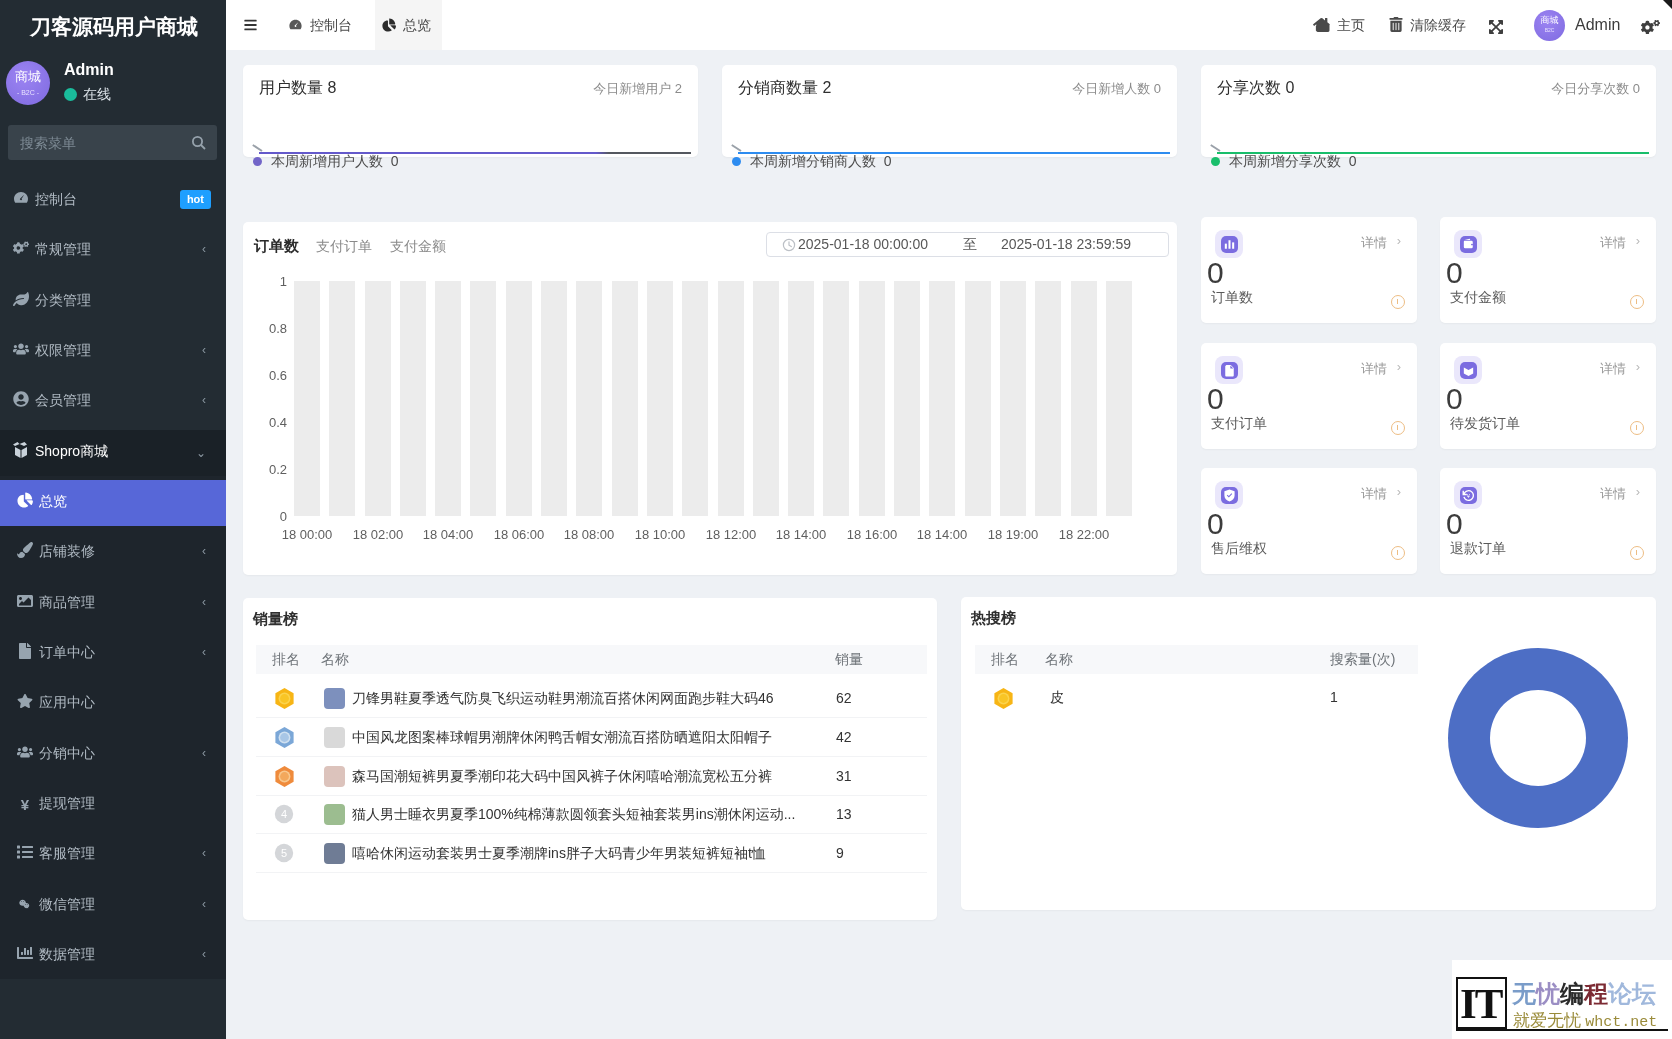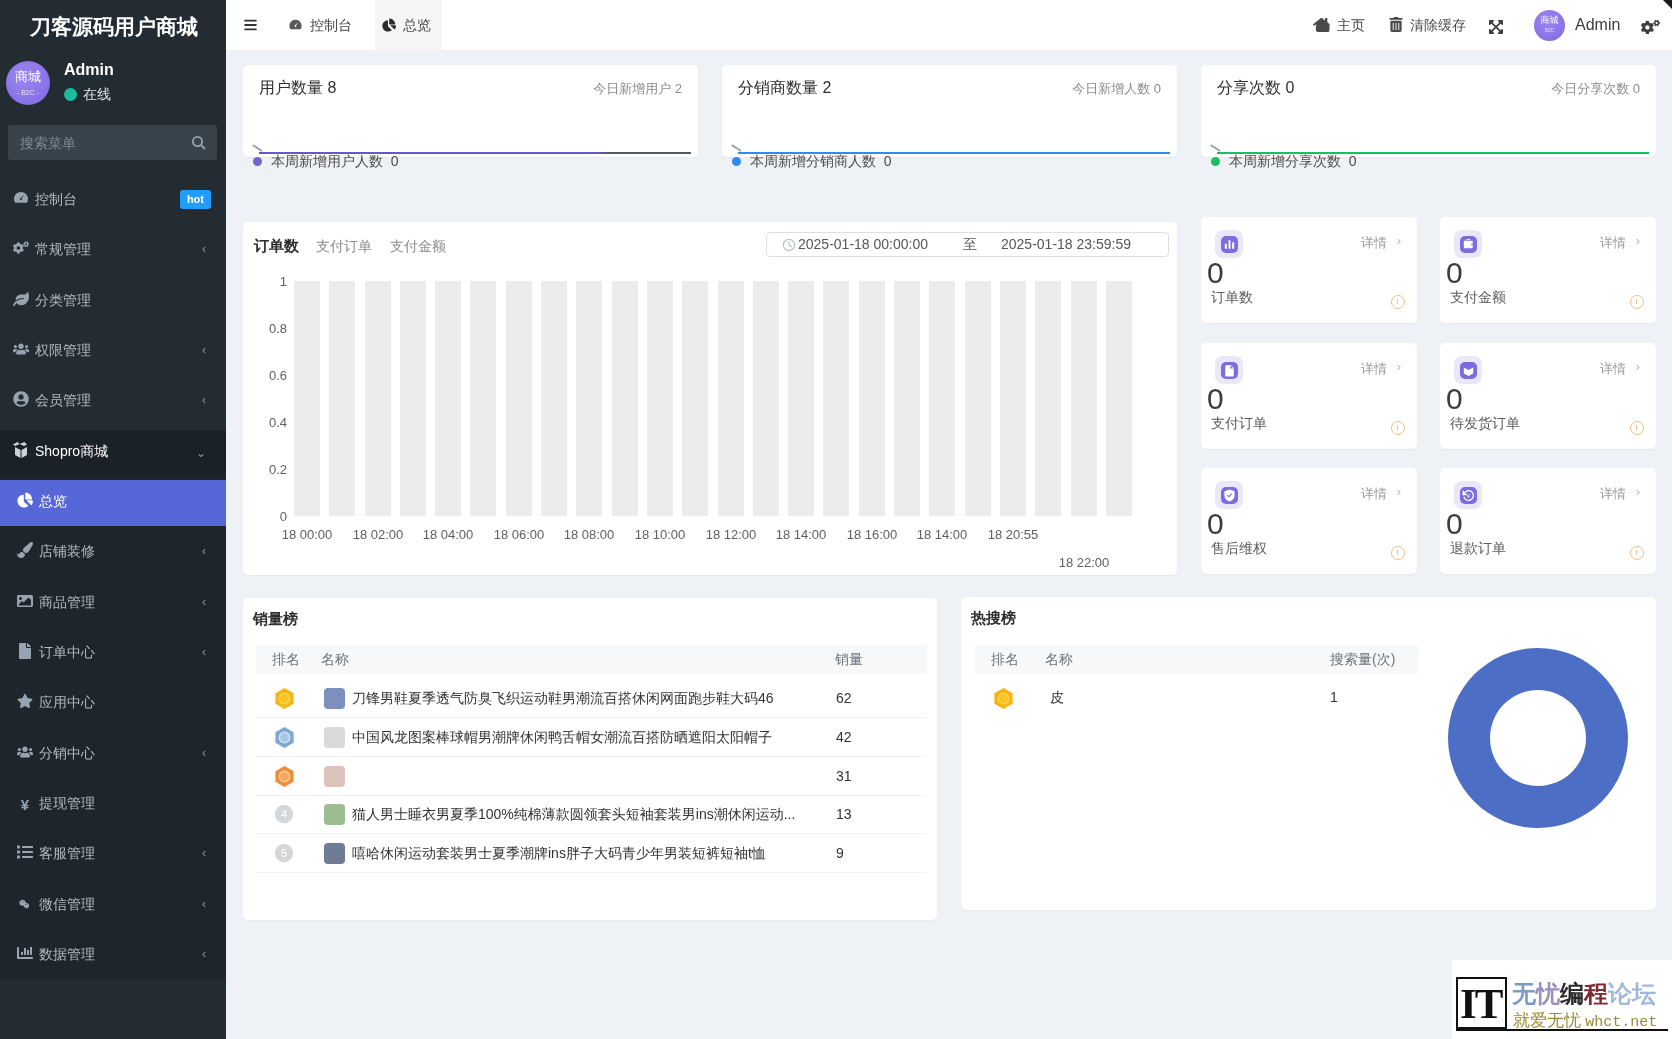--- a/index.html
+++ b/index.html
@@ -224,22 +224,22 @@
     <div class="xlab" style="left:29px;">18 00:00</div>
     <div class="xlab" style="left:100px;">18 02:00</div>
     <div class="xlab" style="left:170px;">18 04:00</div>
     <div class="xlab" style="left:241px;">18 06:00</div>
     <div class="xlab" style="left:311px;">18 08:00</div>
     <div class="xlab" style="left:382px;">18 10:00</div>
     <div class="xlab" style="left:453px;">18 12:00</div>
     <div class="xlab" style="left:523px;">18 14:00</div>
     <div class="xlab" style="left:594px;">18 16:00</div>
     <div class="xlab" style="left:664px;">18 14:00</div>
-    <div class="xlab" style="left:735px;">18 20:55</div>
-    <div class="xlab" style="left:806px;margin-top:28px;">18 22:00</div>
+    <div class="xlab" style="left:735px;">18 19:00</div>
+    <div class="xlab" style="left:806px;">18 22:00</div>
   </div>
 
   <div class="card sc" style="left:975px;top:167px;">
     <div class="ib">
         <div class="in">
           <svg width="20" height="20" viewBox="0 0 20 20">
             <rect x="4.5" y="9" width="2.4" height="6" fill="#fff"></rect>
             <rect x="8.8" y="5" width="2.4" height="10" fill="#fff"></rect>
             <rect x="13.1" y="7.5" width="2.4" height="7.5" fill="#fff"></rect>
           </svg>
@@ -351,20 +351,21 @@
           <span style="position:absolute;left:96px;top:11px;white-space:nowrap;">中国风龙图案棒球帽男潮牌休闲鸭舌帽女潮流百搭防晒遮阳太阳帽子</span>
           <span style="position:absolute;left:580px;top:11px;">42</span>
         </div>
         <div class="trow" style="left:13px;top:159px;width:671px;height:39px;border-bottom:1px solid #f2f3f5;">
           <span style="position:absolute;left:17px;top:8px;"><svg width="23" height="23" viewBox="0 0 24 24">
               <path fill="#ef8b3c" d="M12 1l9.5 5.5v11L12 23l-9.5-5.5v-11z"></path>
               <circle cx="12" cy="12" r="6.2" fill="#f8c88e"></circle>
               <circle cx="12" cy="12" r="4.6" fill="#f3a85c"></circle>
             </svg></span>
           <span style="position:absolute;left:68px;top:9px;width:21px;height:21px;border-radius:4px;background:#dcc3bc;"></span>
+          <span style="position:absolute;left:96px;top:11px;white-space:nowrap;">森马国潮短裤男夏季潮印花大码中国风裤子休闲嘻哈潮流宽松五分裤</span>
           <span style="position:absolute;left:580px;top:11px;">31</span>
         </div>
         <div class="trow" style="left:13px;top:197px;width:671px;height:39px;border-bottom:1px solid #f2f3f5;">
           <span style="position:absolute;left:17px;top:8px;"><svg width="22" height="22" viewBox="0 0 24 24">
               <circle cx="12" cy="12" r="10" fill="#d4d6d9"></circle>
               <text x="12" y="16.5" font-size="12" fill="#fff" text-anchor="middle" font-family="Liberation Sans">4</text>
             </svg></span>
           <span style="position:absolute;left:68px;top:9px;width:21px;height:21px;border-radius:4px;background:#9cbd90;"></span>
           <span style="position:absolute;left:96px;top:11px;white-space:nowrap;">猫人男士睡衣男夏季100%纯棉薄款圆领套头短袖套装男ins潮休闲运动...</span>
           <span style="position:absolute;left:580px;top:11px;">13</span>

